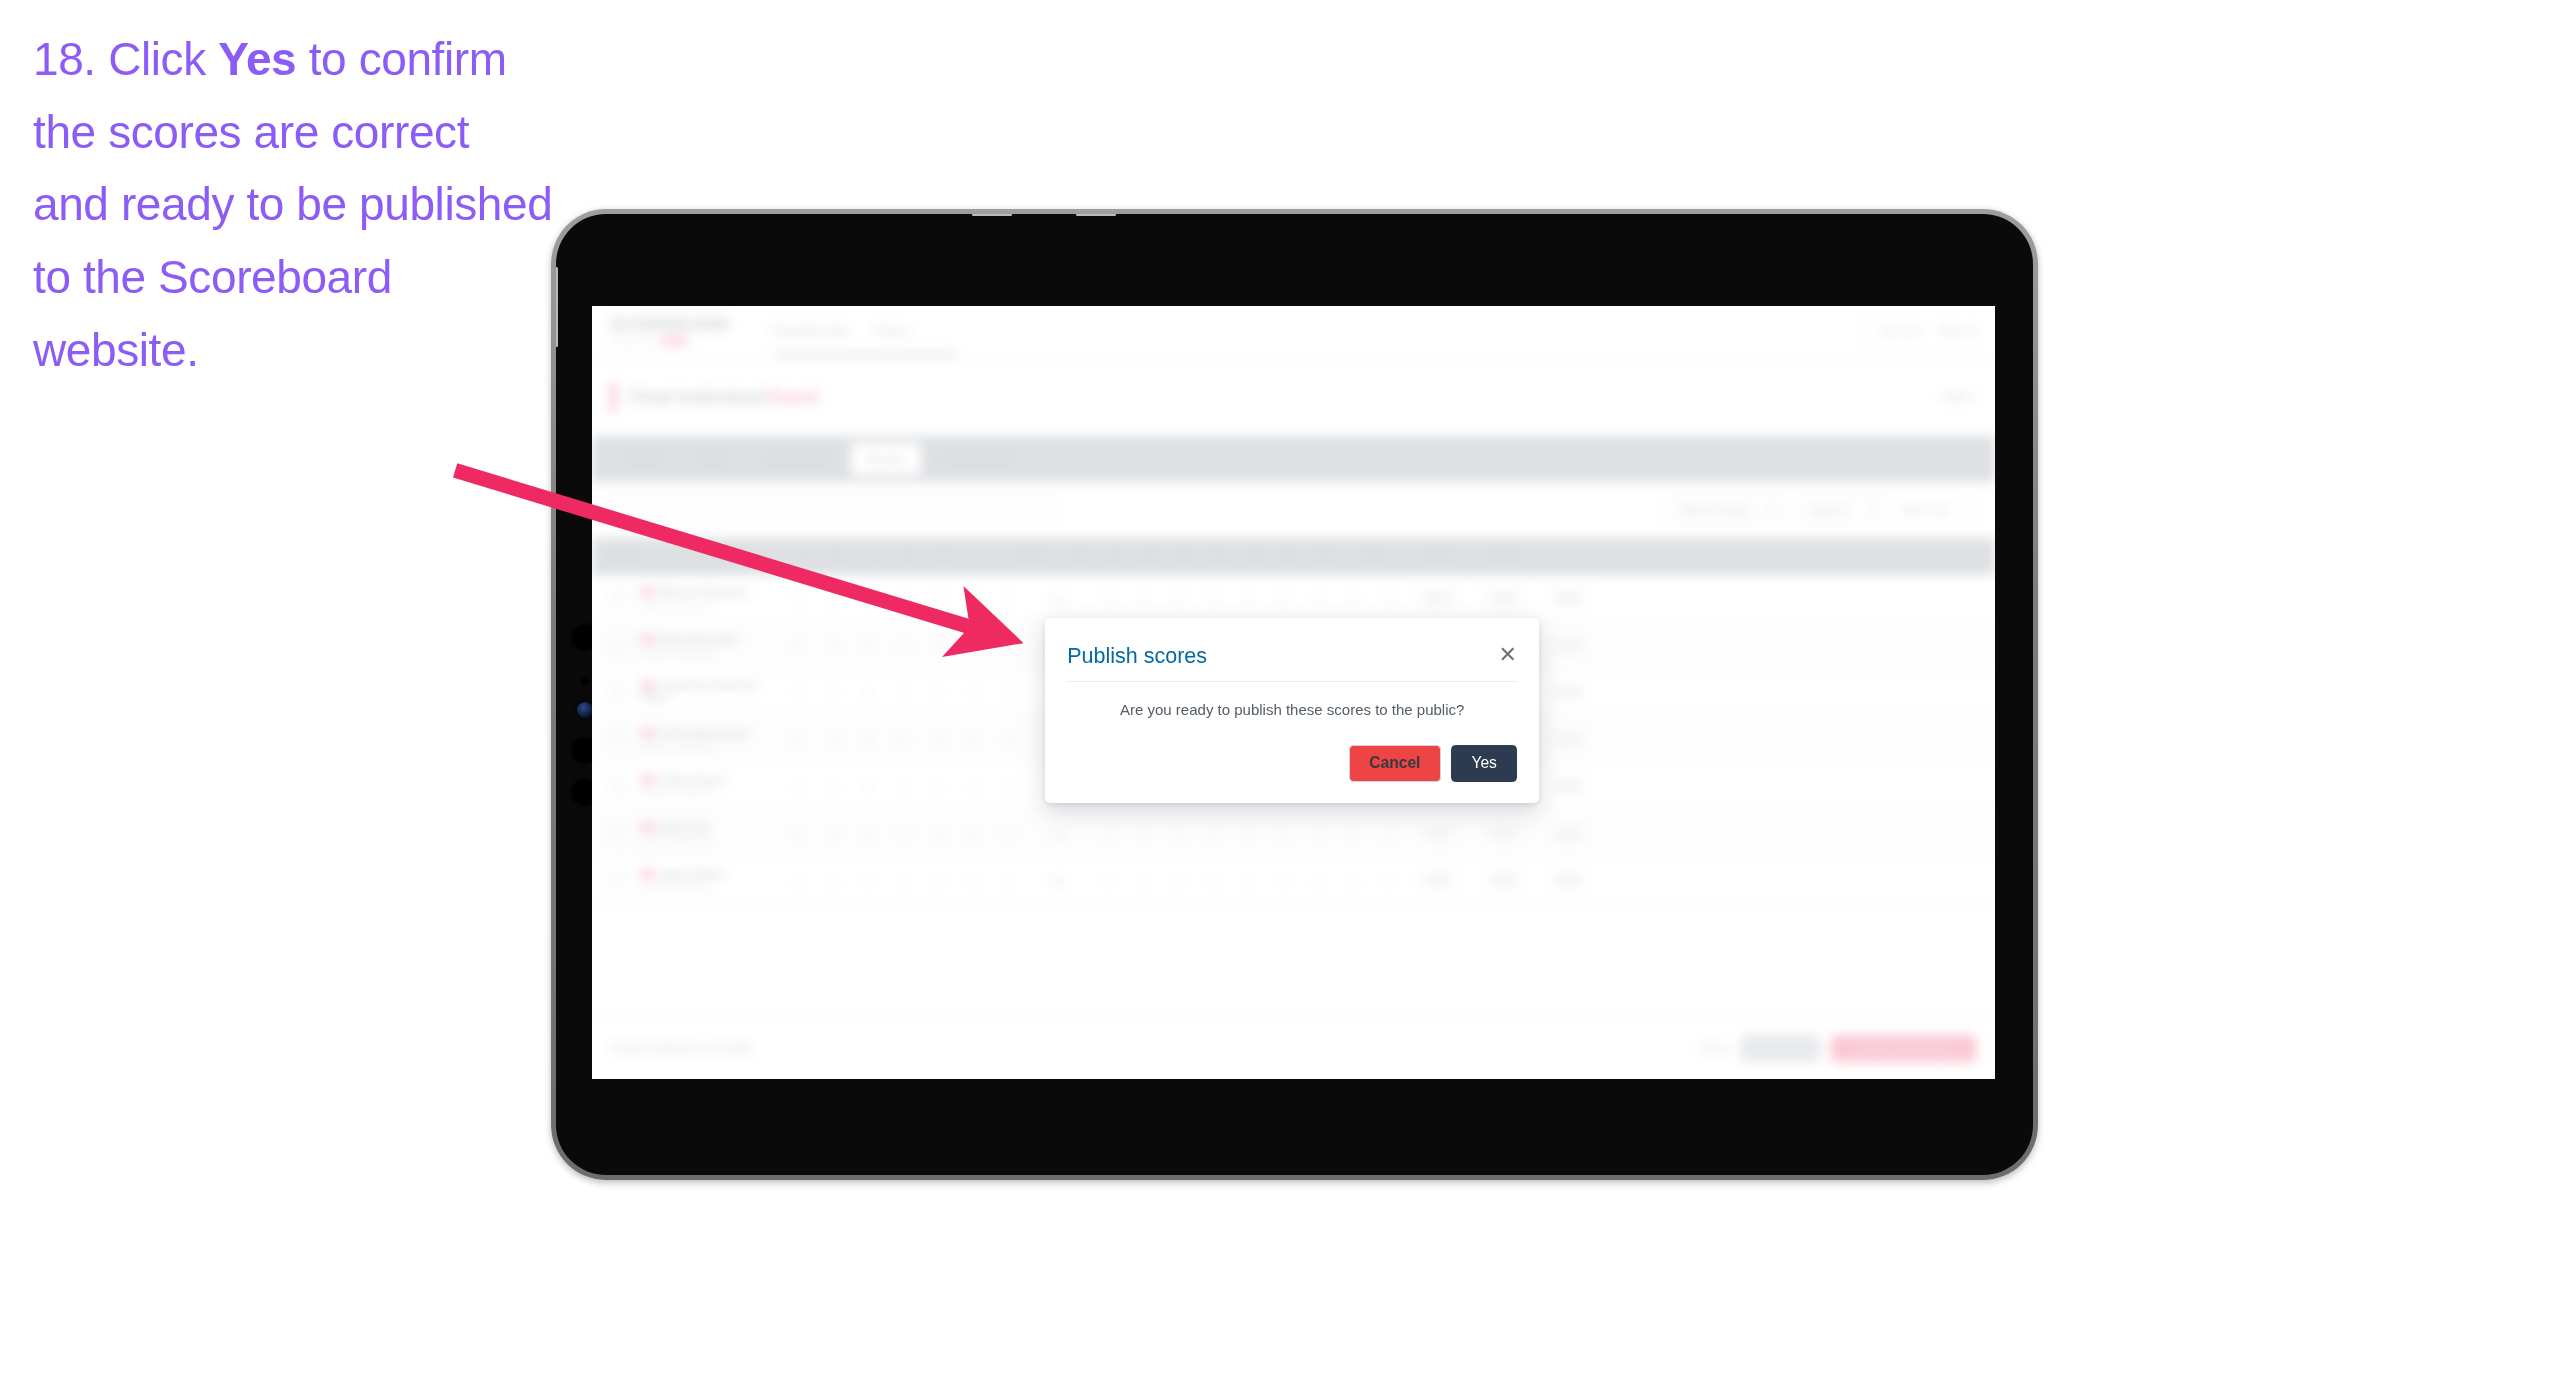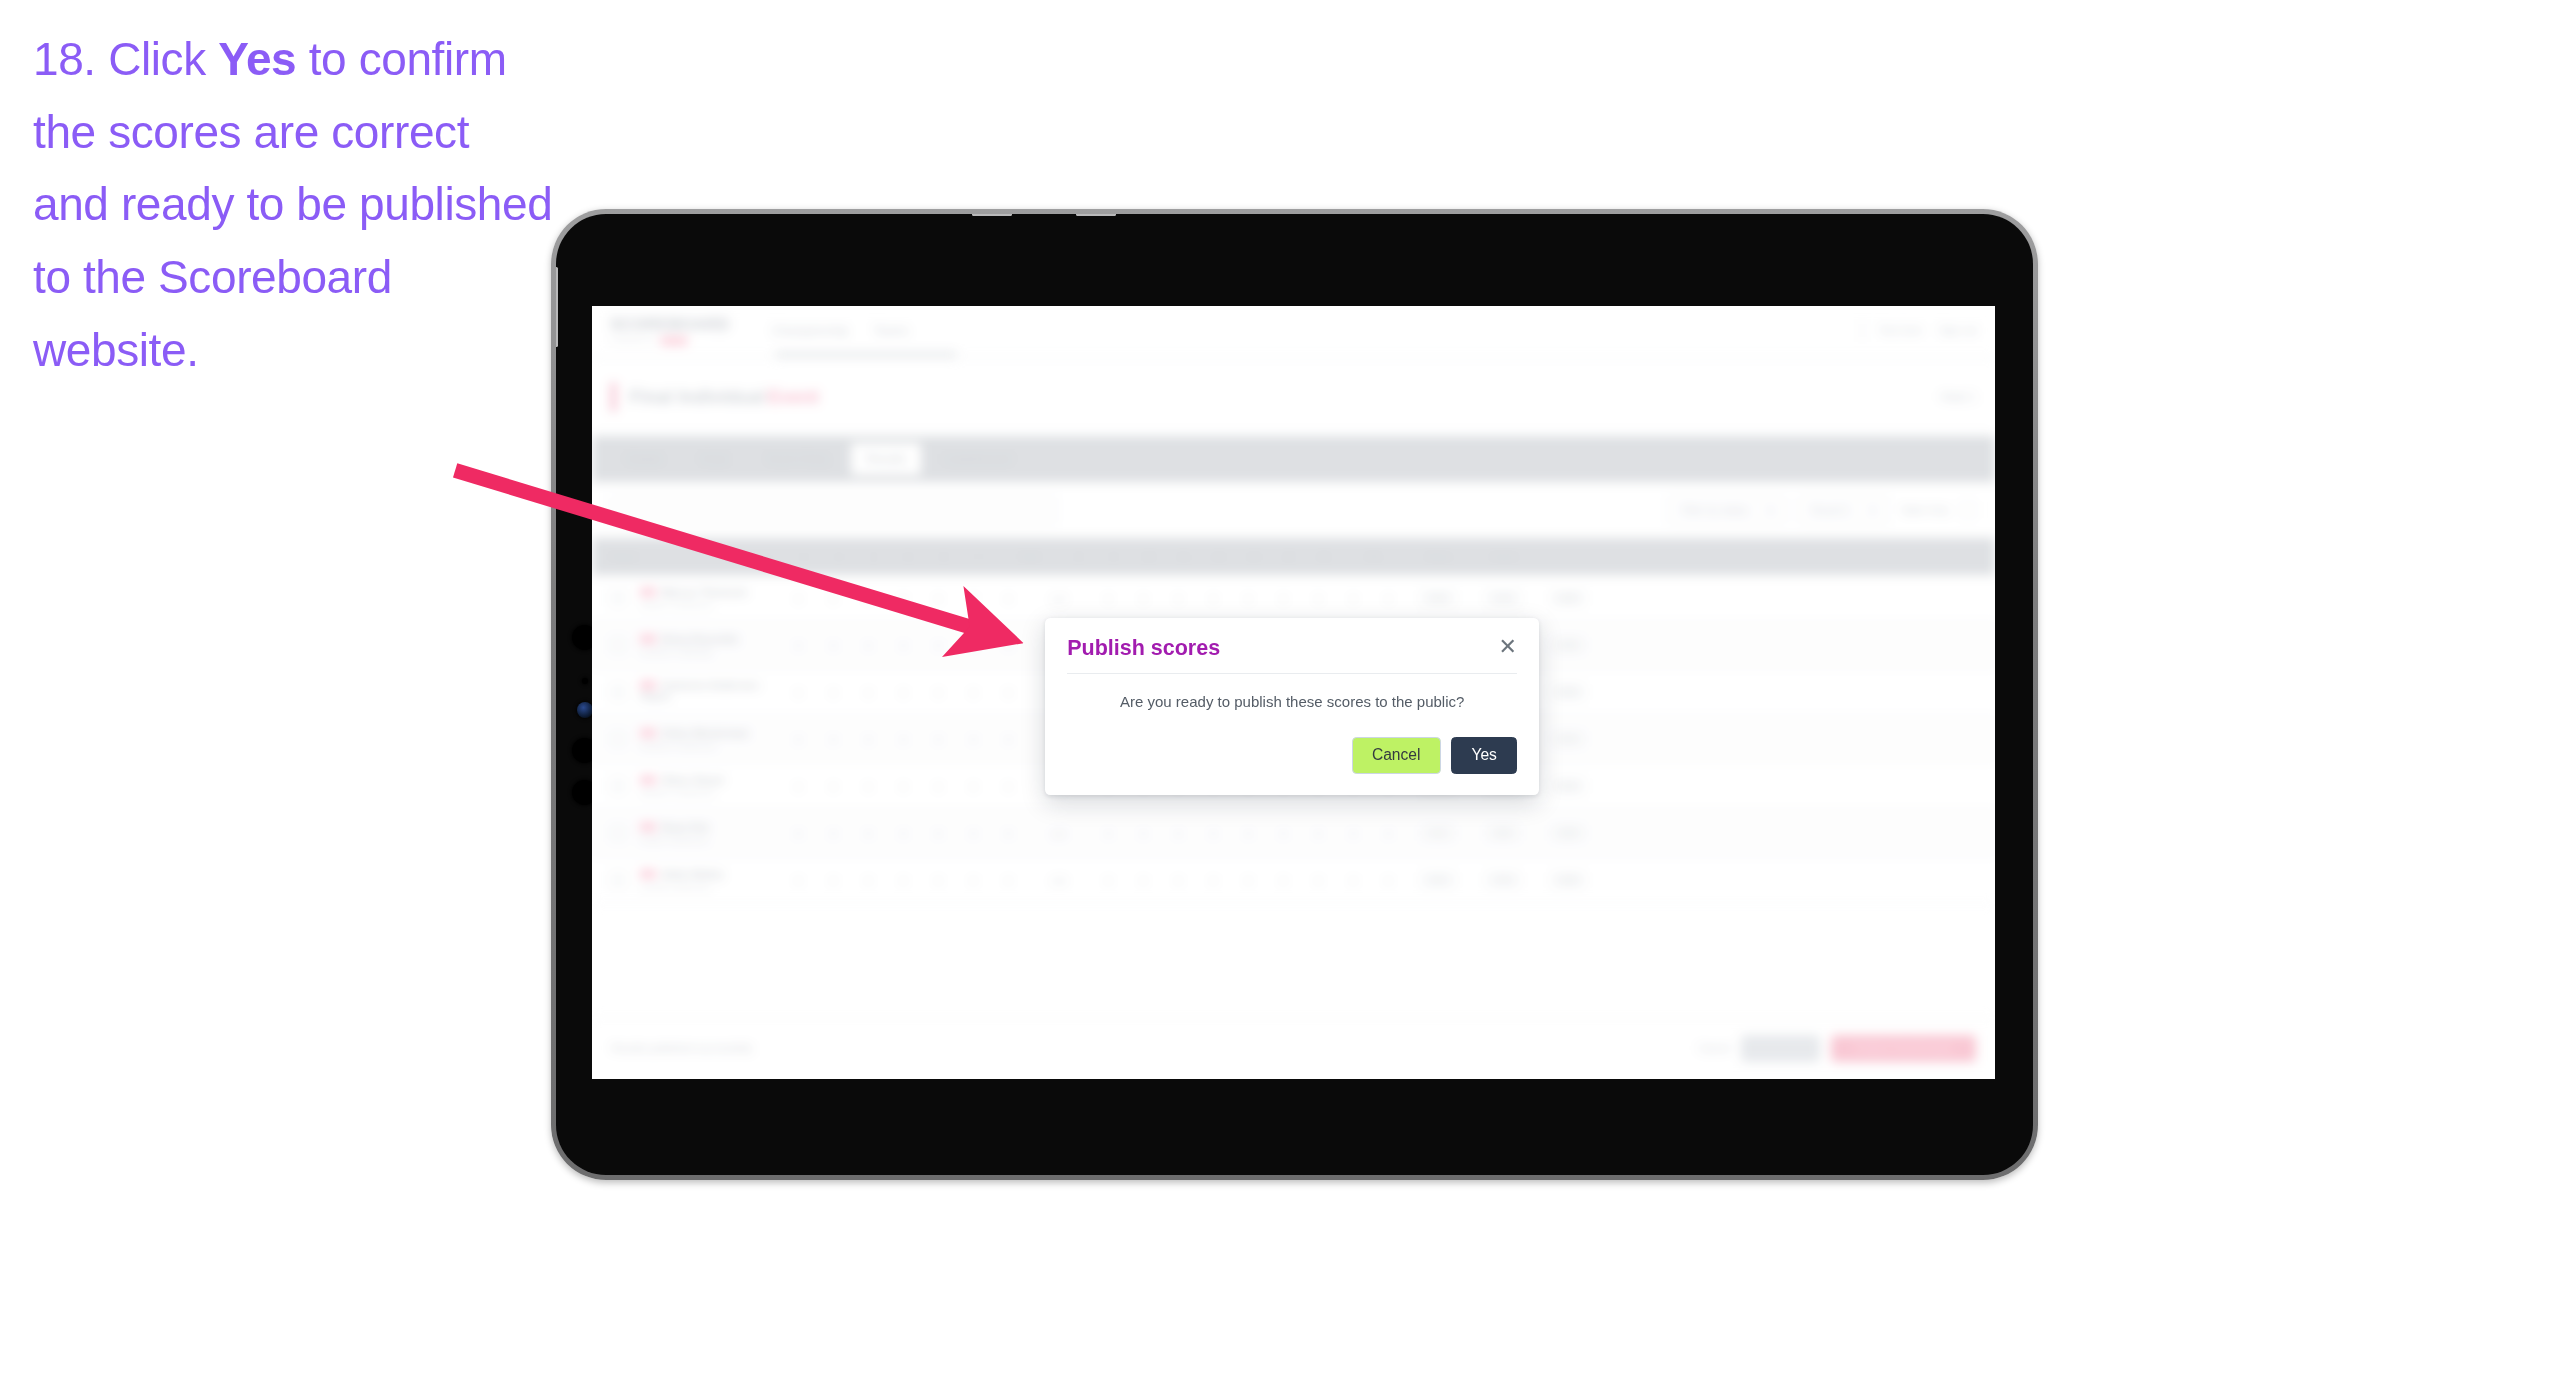--- a/index.html
+++ b/index.html
@@ -181,36 +181,37 @@
     position:absolute;
     left: 453px; top: 312px;
     width: 494px;
     background:#ffffff;
     border-radius: 5.2px;
     box-shadow: 0 7.4px 25px rgba(20,30,50,0.17), 0 1.5px 4.5px rgba(20,30,50,0.10);
     padding: 19.3px 22px 21px 22px;
   }
   .modal-head { position:relative; }
   .modal-title {
-    font-size: 21.5px; color:#a21caf; font-weight:700; line-height:1.1;
+    font-size: 21.5px; color:#0369a1; font-weight:400; line-height:1.1;
     padding-bottom: 12px;
+    margin-top: 8px;
   }
   .modal-close {
     position:absolute; right:-3px; top:-3px;
     width:25px; height:25px; display:flex; align-items:center; justify-content:center;
     color:#6c757d; font-size:22px; line-height:1; cursor:pointer; font-weight:300;
   }
   .modal-rule { height:0.7px; background:#e9ecef; margin: 0 0 0 0; }
   .modal-body { font-size:15px; color:#545c66; padding: 19.3px 0 0 0; text-align: center; }
   .modal-actions { display:flex; justify-content:flex-end; gap:10.4px; padding-top:27px; }
   .btn {
     font-size:15.6px; border-radius:4.5px; padding:8.2px 19.3px; cursor:pointer;
     font-family:"Liberation Sans", sans-serif; line-height:1.2;
   }
-  .btn-cancel { background:#bef264; color:#343a40; border:0.7px solid #ccd6e4; }
+  .btn-cancel { background:#ef4444; color:#343a40; border:0.7px solid #ccd6e4;font-weight:bold; }
   .btn-yes { background:#2d3b50; color:#ffffff; border:0.7px solid #2d3b50; }
 </style>
 </head>
 <body>
 
 <div id="root">
 
   <div class="instruction">
     <span>18.</span>
     <span>Click </span><b>Yes</b><span> to confirm the scores are correct and ready to be published to the Scoreboard website.</span>

